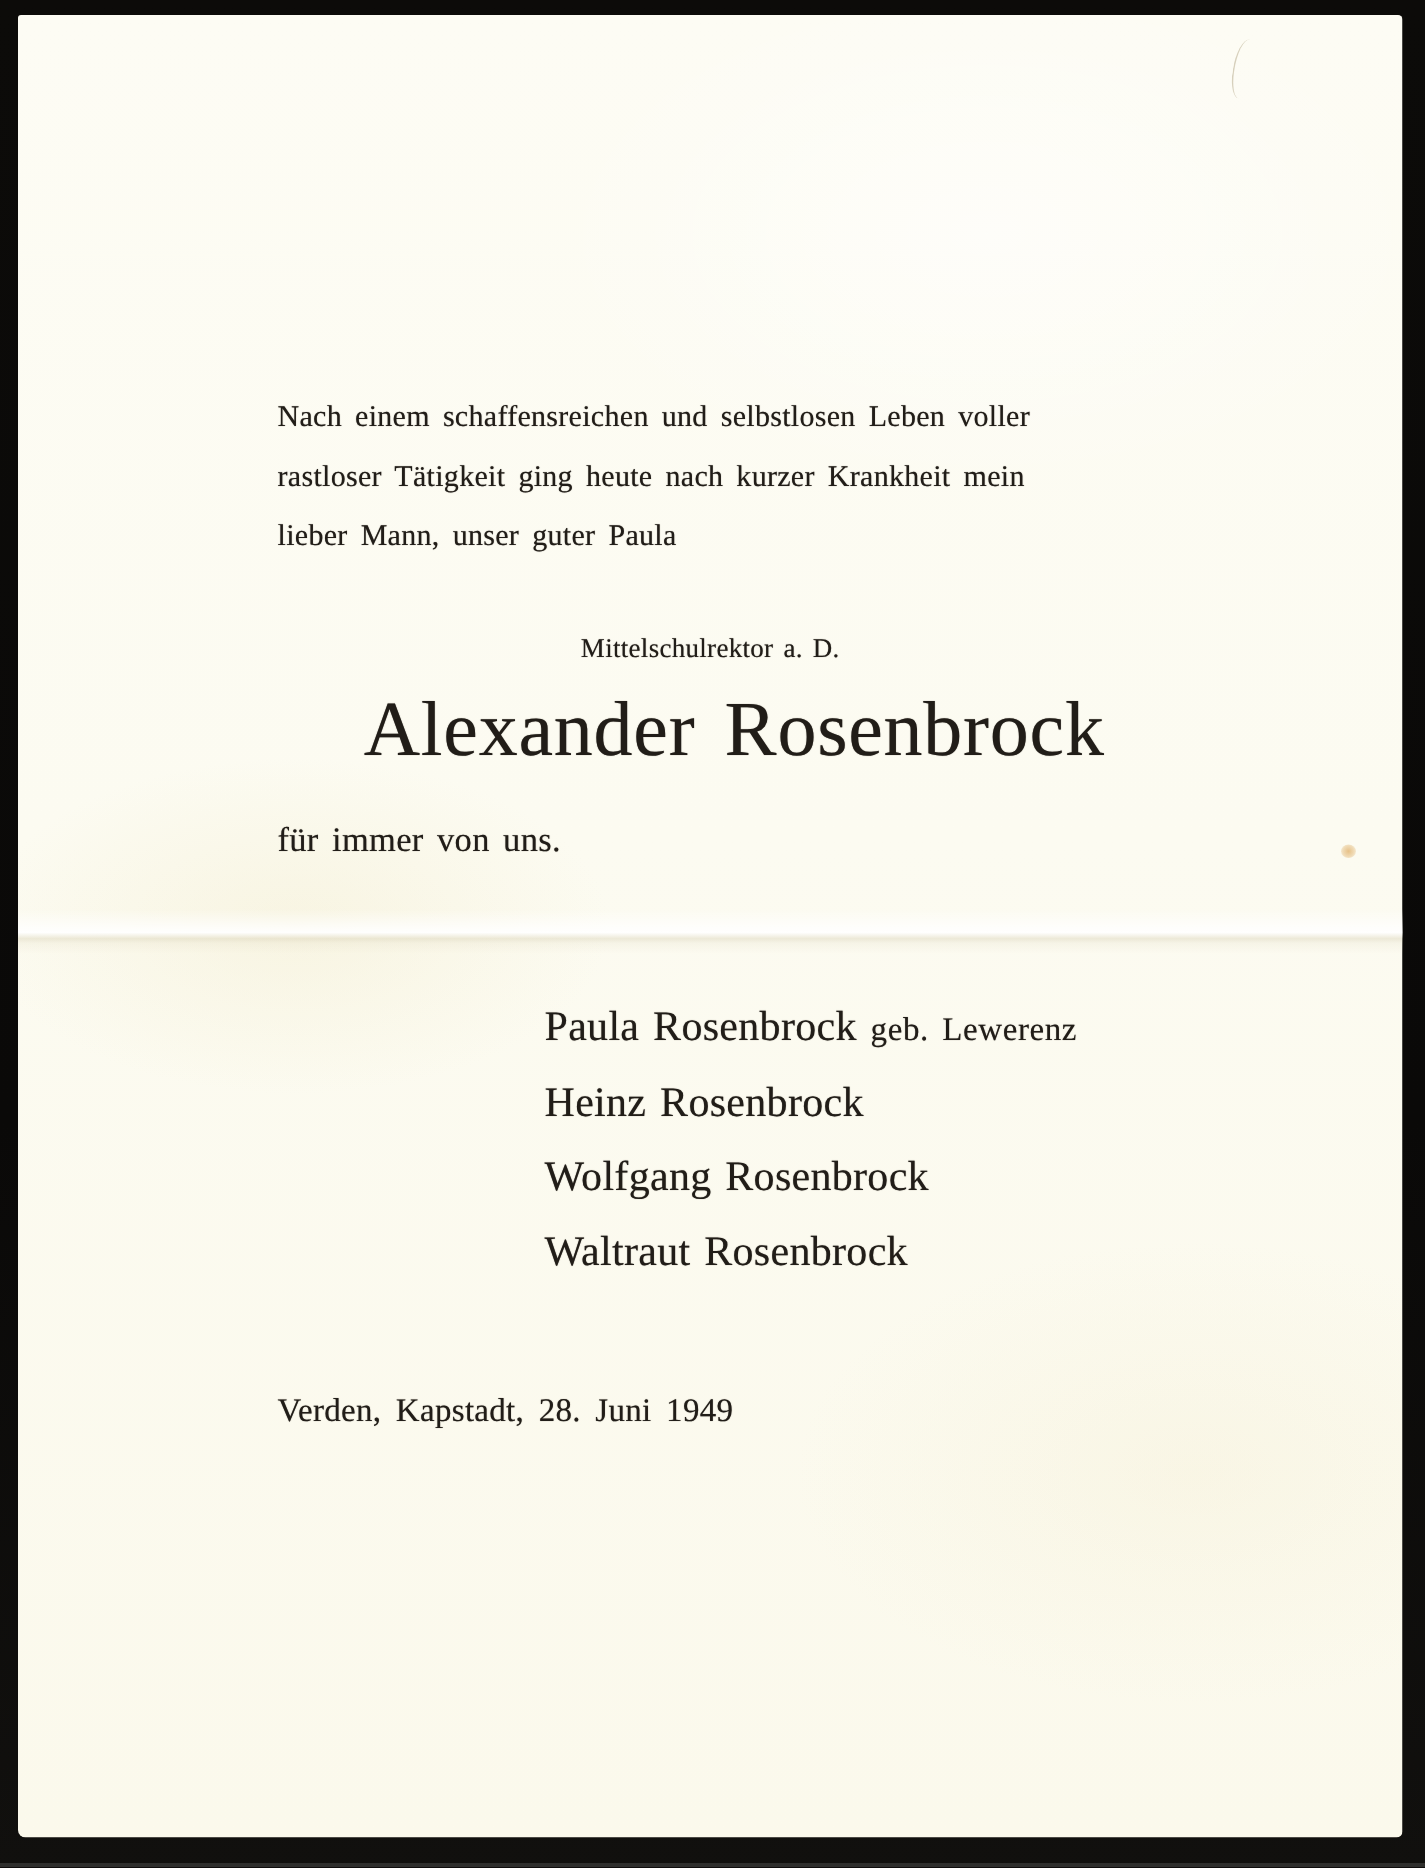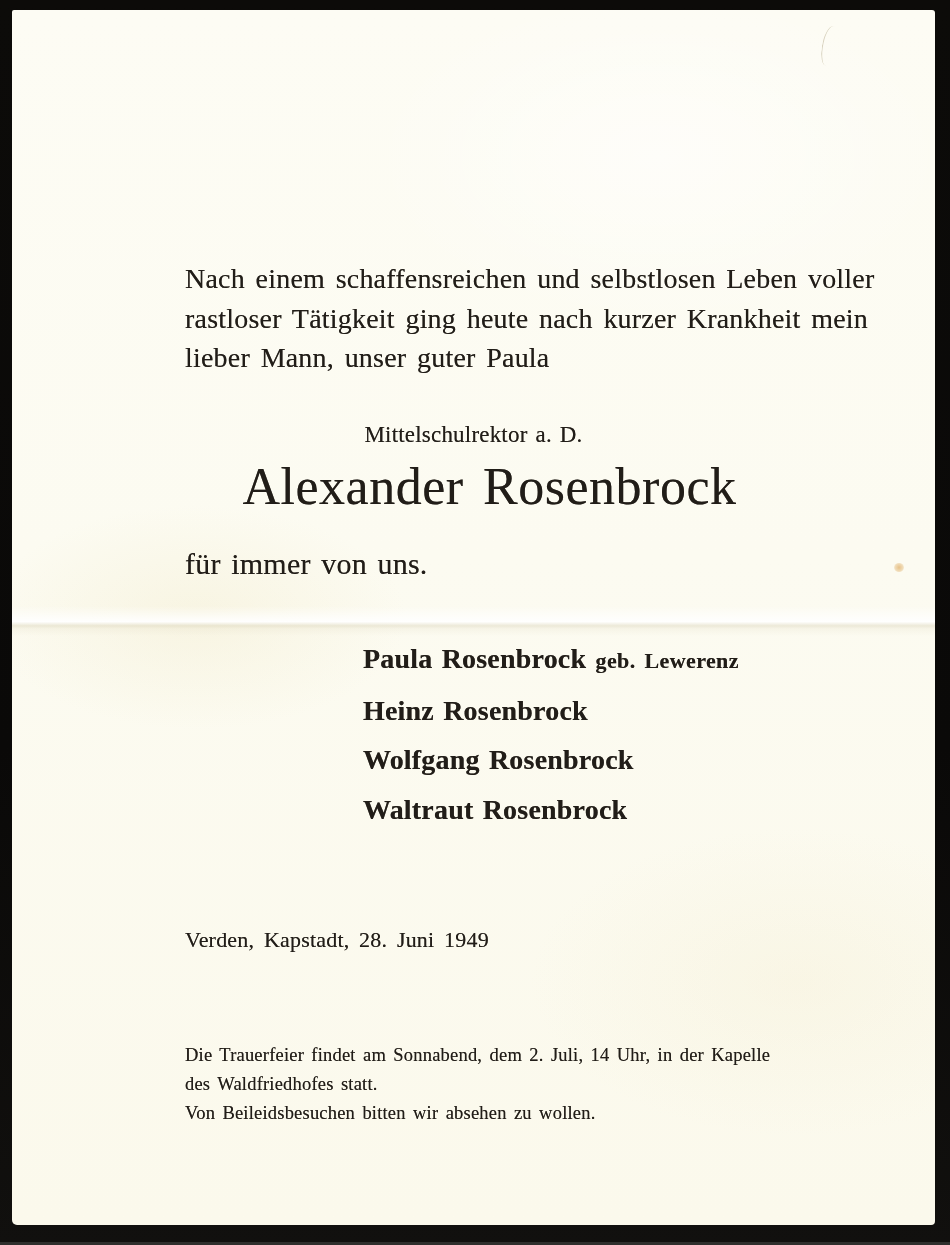--- a/index.html
+++ b/index.html
@@ -76,55 +76,54 @@
     height: 40px;
     border-left: 1.5px solid rgba(168,156,120,0.45);
     border-radius: 60% 0 0 45%;
     transform: rotate(8deg);
   }
 
   .intro {
     left: 173px;
     top: 249px;
     width: 600px;
-    font-size: 28px;
+    font-size: 20px;
     line-height: 39.5px;
     word-spacing: 3.5px;
   }
   .title-small {
     left: 0;
     top: 412px;
     width: 100%;
     text-align: center;
-    font-size: 23px;
+    font-size: 18px;
     word-spacing: 2px;
   }
   .deceased {
     left: 16px;
     top: 446px;
     width: 100%;
     text-align: center;
     font-size: 52px;
     line-height: 62px;
     letter-spacing: 0.5px;
     word-spacing: 6px;
   }
   .farewell {
     left: 173px;
     top: 537px;
-    font-size: 30px;
+    font-size: 23px;
     word-spacing: 3px;
   }
   .mourners {
     left: 351px;
-    top: 624px;
+    top: 650px;
     font-size: 28px;
     line-height: 49.5px;
     word-spacing: 2px;
-    font-weight: bold;
   }
   .mourner .suffix {
     font-size: 22px;
     letter-spacing: 0.4px;
     word-spacing: 3px;
   }
   .dateline {
     left: 173px;
     top: 917px;
     font-size: 22px;
@@ -172,20 +171,15 @@
       <div class="mourner nowrap">
         <span>Wolfgang Rosenbrock</span>
       </div>
       <div class="mourner nowrap">
         <span>Waltraut Rosenbrock</span>
       </div>
     </div>
 
     <div class="text dateline nowrap">Verden, Kapstadt, 28. Juni 1949</div>
 
-    <div class="text footer">
-      <div class="nowrap">Die Trauerfeier findet am Sonnabend, dem 2. Juli, 14 Uhr, in der Kapelle</div>
-      <div class="nowrap">des Waldfriedhofes statt.</div>
-      <div class="nowrap">Von Beileidsbesuchen bitten wir absehen zu wollen.</div>
-    </div>
 
   </div>
 </div>
 
 </body></html>

